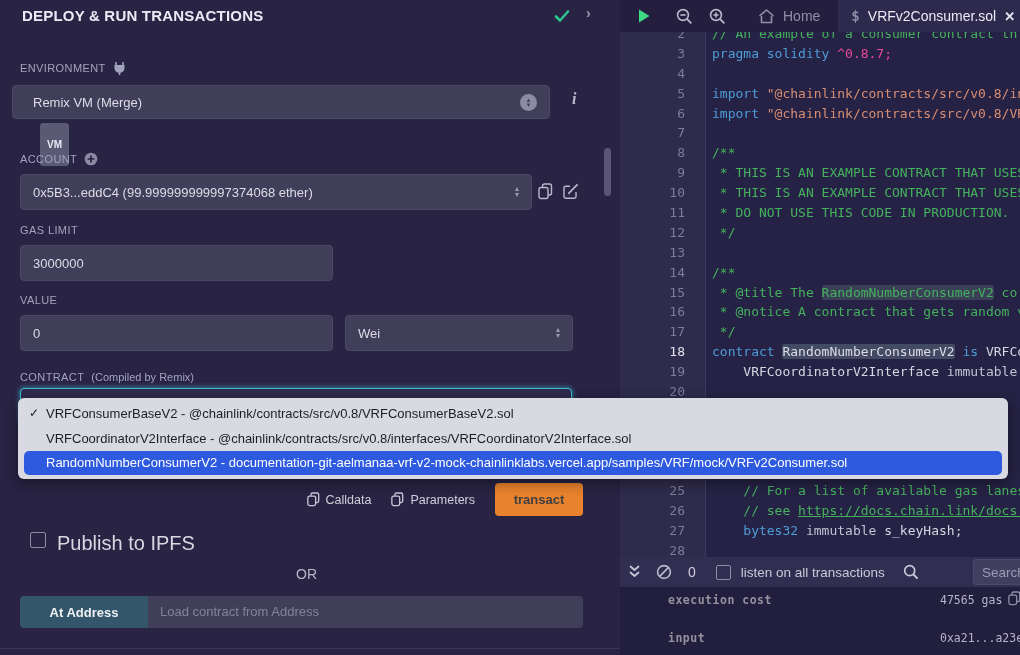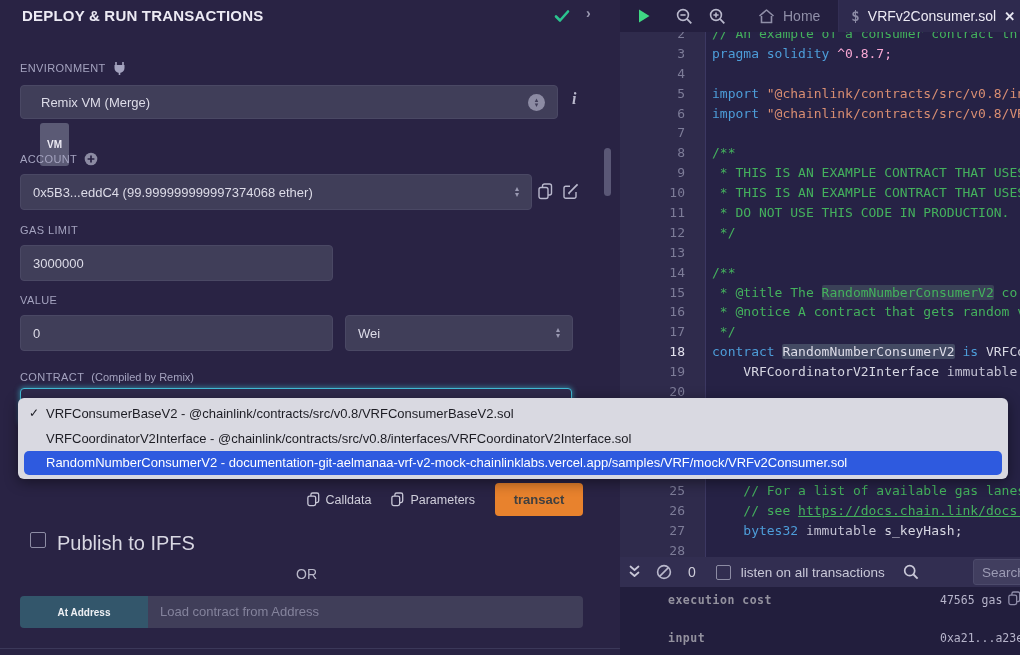--- a/index.html
+++ b/index.html
@@ -47,21 +47,21 @@
   #actions-row { right:37px; top:483px; display:flex; align-items:center; gap:20px; }
   .action-link { display:flex; align-items:center; gap:6px; font-size:12.5px; color:#cfced e0; color:#cfceda; cursor:pointer; }
   #transact-btn { width:88px; height:33px; background:#e8822d; border:none; border-radius:4px;
     color:#404040; font-size:13px; font-weight:600; cursor:pointer; font-family:"Liberation Sans", sans-serif; }
 
   .chk { width:16px; height:16px; border:1px solid #8d8ca4; border-radius:2px; background:transparent; cursor:pointer; }
   #publish-label { left:57px; top:532px; font-size:20px; color:#d8d7e2; }
   #or-label { left:0; top:566px; width:613px; text-align:center; font-size:14px; color:#b9b8c9; }
 
   #ataddr-btn { left:20px; top:596px; width:128px; height:32px; background:#33566b; border:none; border-radius:4px 0 0 4px;
-    color:#eef0f4; font-size:10px; font-weight:700; cursor:pointer; font-family:"Liberation Sans", sans-serif; }
+    color:#eef0f4; font-size:13px; font-weight:700; cursor:pointer; font-family:"Liberation Sans", sans-serif; }
   #ataddr-input { left:148px; top:596px; width:435px; height:32px; border-radius:0 4px 4px 0; border:none; }
   #left-divider { left:0; top:648px; width:620px; height:1px; background:#3b3859; }
   #left-scroll-thumb { left:604px; top:148px; width:7px; height:48px; border-radius:4px; background:#6b6987; opacity:.75; cursor:pointer; }
 
   
   #tabbar { left:620px; top:0; width:400px; height:32px; background:#241f3f; display:flex; align-items:center; z-index:6; }
   .tb-icon { margin-left:16px; cursor:pointer; display:flex; align-items:center; }
   #tab-home { margin-left:14px; height:32px; display:flex; align-items:center; gap:8px; padding:0 18px;
     color:#908fa8; font-size:14px; border-right:1px solid #332e54; cursor:pointer; }
   #tab-active { height:32px; display:flex; align-items:center; gap:8px; padding:0 12px; flex:1;
@@ -75,21 +75,21 @@
     border-right:1px solid #3c3862; }
   .ln { height:19.9px; line-height:19.9px; text-align:right; padding-right:20px;
     font-family:"DejaVu Sans Mono", monospace; font-size:13px; color:#7d7c98; }
   .ln.cur { color:#e3e2ee; }
   #editor-code { position:absolute; left:92px; top:-8px; right:0; }
   .cl { height:19.9px; line-height:19.9px; white-space:pre; font-family:"DejaVu Sans Mono", monospace; font-size:13px; }
   .tok-k { color:#4d9dd9; }
   .tok-s { color:#d98e72; }
   .tok-c { color:#44b15d; }
   .tok-n { color:#d6d6e2; }
-  .tok-n2 { color:#f9a8d4;margin-top:44px; }
+  .tok-n2 { color:#ec4899;margin-top:44px; }
   .tok-m { color:#c2c1d2; }
   .tok-u { color:#44b15d; text-decoration:underline; }
   .tok-chl { color:#44b15d; background:#3a4157; border-radius:2px; }
   .tok-nhl { color:#dddce8; background:#434a63; border-radius:2px; }
 
   
   #termbar { left:620px; top:557px; width:400px; height:30px; background:#322e51; display:flex; align-items:center; z-index:6; }
   #term-count { margin-left:16px; font-size:14px; color:#cfced e0; color:#cfceda; }
   #term-listen { margin-left:10px; font-size:13.5px; color:#c9c8d8; }
   #term-search { position:absolute; left:353px; top:2px; width:80px; height:26px; background:#413e5f; border:1px solid #4c4a6b;
@@ -120,21 +120,21 @@
     <div class="abs lbl" style="left:20px; top:61px;">
       <span>ENVIRONMENT</span>
       <span>
         <svg width="13" height="14" viewBox="0 0 13 14">
             <path d="M3 1v3 M10 1v3" stroke="#a4a3bf" stroke-width="1.6"></path>
             <path d="M1.5 4h10v3a5 5 0 0 1-10 0z" fill="#a4a3bf"></path>
             <path d="M6.5 11v3" stroke="#a4a3bf" stroke-width="1.6"></path>
           </svg>
       </span>
     </div>
-    <div class="abs sel" style="left:20px; top:85px; width:538px; height:34px;padding-left:20px;">
+    <div class="abs sel" style="left:12px; top:85px; width:538px; height:34px;padding-left:20px;">
       <span>Remix VM (Merge)</span>
       <span class="circle-sort">
         <span>▴</span>
           <span>▾</span>
       </span>
     </div>
     <div class="abs info-i">i</div>
     <div class="abs badge-vm">VM</div>
 
     <div class="abs lbl" style="left:20px; top:152px;">

